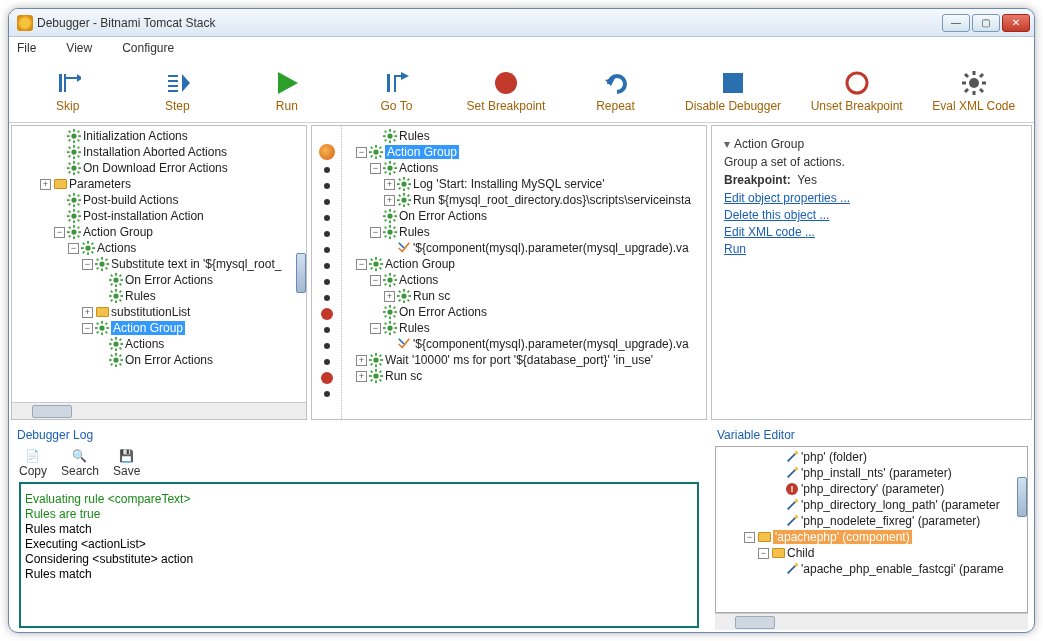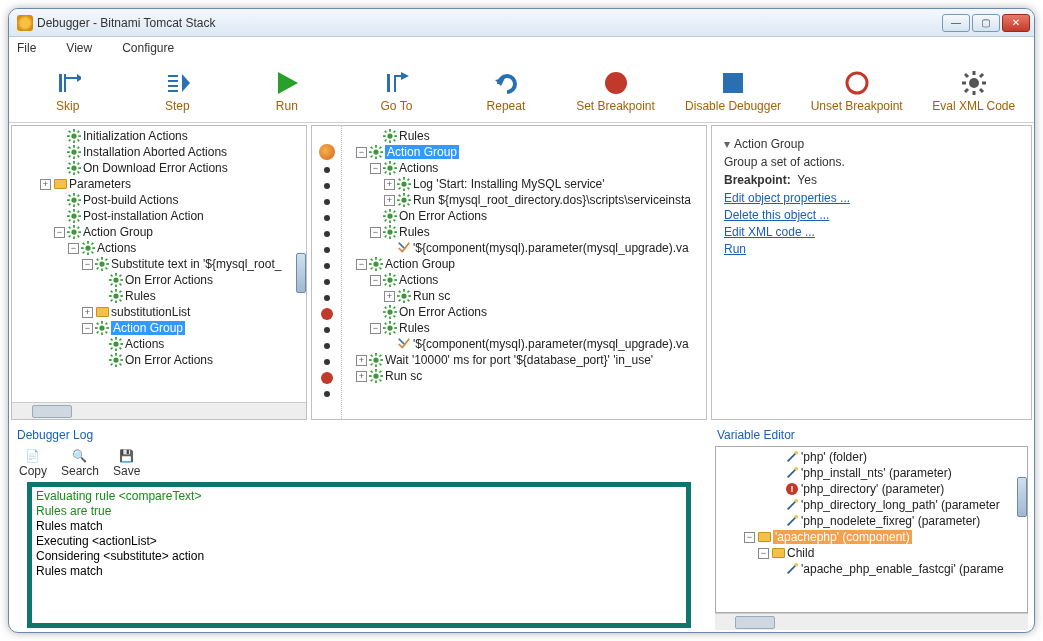--- a/index.html
+++ b/index.html
@@ -38,21 +38,21 @@
 .gutter .bp{width:12px;height:12px;border-radius:50%;background:#c0392b;margin:2px 0}
 .gutter .ff{width:16px;height:16px;border-radius:50%;background:radial-gradient(circle at 40% 40%,#f7b24a,#d4621c);margin:2px 0}
 .midpane{display:flex}
 .midpane .body{display:flex}
 .props{padding:8px 12px}
 .props h2{font-size:15px;font-weight:400;color:#333;margin-bottom:4px}
 .props .caret{color:#666;margin-right:4px}
 .props p{color:#333;margin:4px 0}
 .props a{color:#1a5fb4;text-decoration:underline;display:block;margin:3px 0}
 .sectitle{color:#1a5fb4;padding:4px 6px;font-size:12px}
-.log{flex:1;border:5px solid #0f766e;margin:2px 16px;padding:2px 4px;overflow:hidden;position:relative}
+.log{flex:1;border:2px solid #0f766e;margin:2px 8px;padding:8px 4px;overflow:hidden;position:relative}
 .log .ln{line-height:15px}
 .log .ok{color:#1a8a1a}
 .logtools{display:flex;gap:14px;padding:2px 8px}
 .logtools .tb{display:flex;flex-direction:column;align-items:center;font-size:11px;color:#333}
 .logtools .tb .ic{width:18px;height:16px;display:flex;align-items:center;justify-content:center}
 .vtree .row{height:16px}
 .err{width:12px;height:12px;border-radius:50%;background:#c0392b;color:#fff;font-size:9px;line-height:12px;text-align:center;font-weight:bold}
 .wand{color:#2a5a9a}
 .leftpane{grid-column:1;grid-row:1}
 .midwrap{grid-column:2;grid-row:1}
@@ -113,33 +113,33 @@
             <rect x="4" y="4" width="3" height="18" fill="#2a6fb0"></rect>
             <path d="M12 22 L12 6 L22 6" stroke="#2a6fb0" stroke-width="2" fill="none"></path>
             <path d="M18 2 L26 6 L18 10 Z" fill="#2a6fb0"></path>
           </svg>
         </div>
         <div class="lbl">Go To</div>
       </div>
   <div class="toolbtn">
         <div class="ic">
           <svg width="26" height="26">
-            <path d="M6 14 A8 8 0 1 1 14 22" stroke="#2a6fb0" stroke-width="4" fill="none"></path>
-            <path d="M2 10 L8 16 L12 8 Z" fill="#2a6fb0"></path>
+            <circle cx="13" cy="13" r="11" fill="#c0392b"></circle>
           </svg>
         </div>
-        <div class="lbl">Repeat</div>
+        <div class="lbl">Set Breakpoint</div>
       </div>
   <div class="toolbtn">
         <div class="ic">
           <svg width="26" height="26">
-            <circle cx="13" cy="13" r="11" fill="#c0392b"></circle>
+            <path d="M6 14 A8 8 0 1 1 14 22" stroke="#2a6fb0" stroke-width="4" fill="none"></path>
+            <path d="M2 10 L8 16 L12 8 Z" fill="#2a6fb0"></path>
           </svg>
         </div>
-        <div class="lbl">Set Breakpoint</div>
+        <div class="lbl">Repeat</div>
       </div>
   <div class="toolbtn">
         <div class="ic">
           <svg width="26" height="26">
             <rect x="3" y="3" width="20" height="20" fill="#2a6fb0"></rect>
           </svg>
         </div>
         <div class="lbl">Disable Debugger</div>
       </div>
   <div class="toolbtn">

